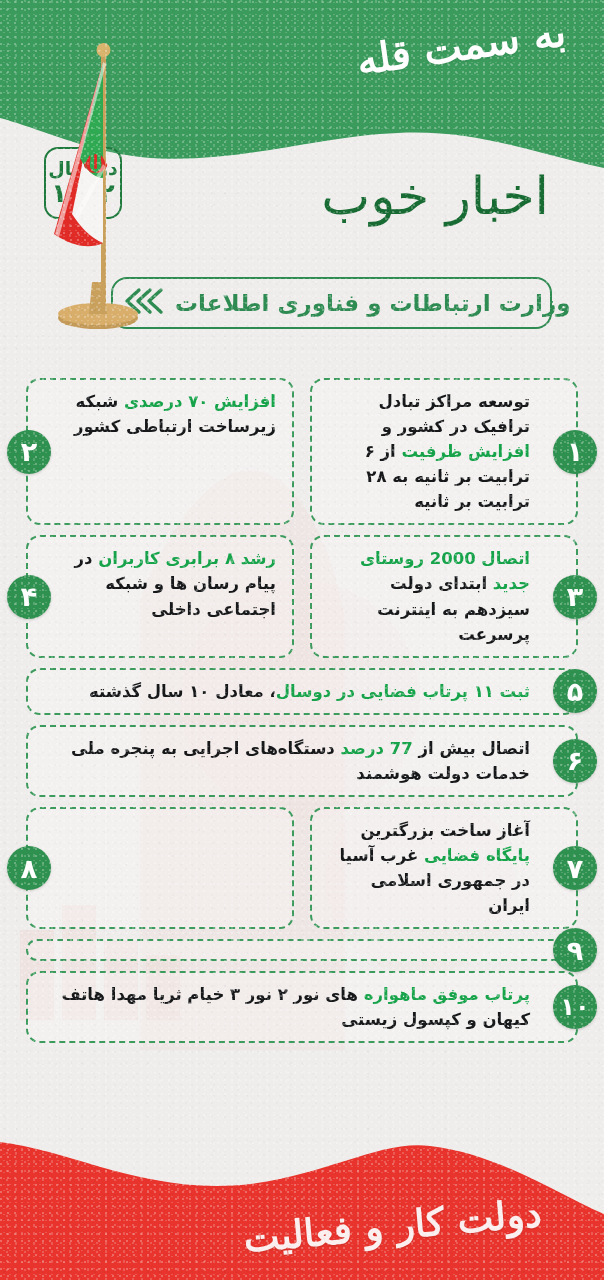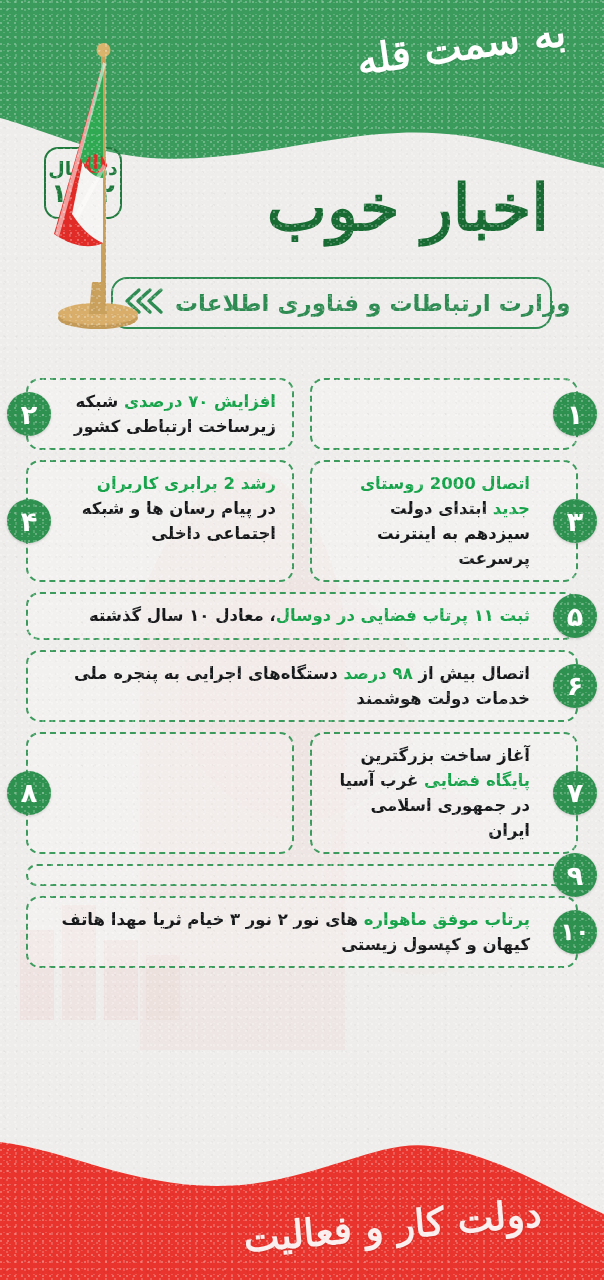--- a/index.html
+++ b/index.html
@@ -82,24 +82,24 @@
     line-height: 1.12;
     color: #1f7a3d;
     font-weight: 700;
     background: rgba(255,255,255,.10);
   }
   .year-badge .y-line1 { font-size: 19px; }
   .year-badge .y-line2 { font-size: 26px; letter-spacing: 1px; }
 
   .title-main {
     position: absolute;
-    top: 176px; right: 55px;
+    top: 170px; right: 55px;
     font-family: "DejaVu Serif", "Liberation Serif", serif;
-    font-size: 64px;
-    font-weight: 700;
+    font-size: 52px;
+    font-weight: 400;
     color: #186b33;
     letter-spacing: -2px;
     white-space: nowrap;
     line-height: 1;
   }
 
   .ministry-pill {
     position: absolute;
     top: 277px; right: 52px;
     width: 441px; height: 52px;
@@ -260,29 +260,29 @@
         <path d="M36,14 C42,16 41,24 35,26 C38,22 38,18 36,14 Z"></path>
       </g>
 
       <path d="M75,24 L27,196 L31,199 L78,26 Z" fill="#ffffff" opacity=".55"></path>
       <path d="M75,126 L46,178 L50,181 L78,129 Z" fill="#ffffff" opacity=".45"></path>
     </svg>
   </div>
 
   <div class="cards">
       <div class="row">
-        <div class="card half pad-r"><span class="num on-right">۱</span></div>
+        <div class="card half pad-r"><span class="num on-right">۱</span><span><span>توسعه مراکز تبادل ترافیک در کشور و </span><em>افزایش ظرفیت</em><span> از ۶ ترابیت بر ثانیه به ۲۸ ترابیت بر ثانیه</span></span></div>
         <div class="card half pad-l"><span class="num on-left">۲</span><span><em>افزایش ۷۰ درصدی</em><span> شبکه زیرساخت ارتباطی کشور</span></span></div>
       </div>
       <div class="row">
         <div class="card half pad-r"><span class="num on-right">۳</span><span><em>اتصال 2000 روستای جدید</em><span> ابتدای دولت سیزدهم به اینترنت پرسرعت</span></span></div>
-        <div class="card half pad-l"><span class="num on-left">۴</span><span><em>رشد 2 برابری کاربران</em><span> در پیام رسان ها و شبکه اجتماعی داخلی</span></span></div>
+        <div class="card half pad-l"><span class="num on-left">۴</span><span><em>رشد ۸ برابری کاربران</em><span> در پیام رسان ها و شبکه اجتماعی داخلی</span></span></div>
       </div>
       <div class="card full pad-r"><span class="num on-right">۵</span><span><em>ثبت ۱۱ پرتاب فضایی در دوسال</em><span>، معادل ۱۰ سال گذشته</span></span></div>
-      <div class="card full pad-r"><span class="num on-right">۶</span><span><span>اتصال بیش از </span><em>۹۸ درصد</em><span> دستگاه‌های اجرایی به پنجره ملی خدمات دولت هوشمند</span></span></div>
+      <div class="card full pad-r"><span class="num on-right">۶</span><span><span>اتصال بیش از </span><em>77 درصد</em><span> دستگاه‌های اجرایی به پنجره ملی خدمات دولت هوشمند</span></span></div>
       <div class="row">
         <div class="card half pad-r"><span class="num on-right">۷</span><span><span>آغاز ساخت بزرگترین </span><em>پایگاه فضایی</em><span> غرب آسیا در جمهوری اسلامی ایران</span></span></div>
         <div class="card half pad-l"><span class="num on-left">۸</span></div>
       </div>
       <div class="card full pad-r"><span class="num on-right">۹</span></div>
       <div class="card full pad-r"><span class="num on-right two-digit">۱۰</span><span><em>پرتاب موفق ماهواره</em><span> های نور ۲ نور ۳ خیام ثریا مهدا هاتف کیهان و کپسول زیستی</span></span></div>
     </div>
 
   <div class="footer-slogan">دولت کار و فعالیت</div>
 

